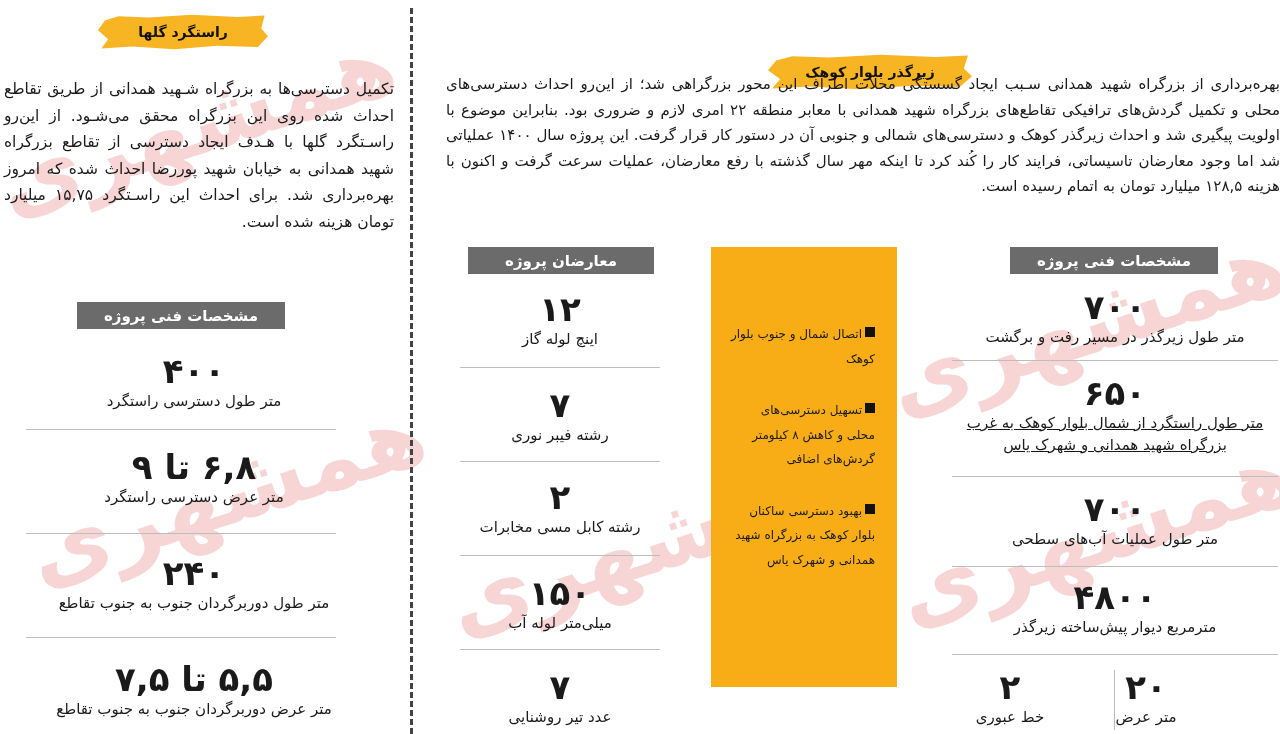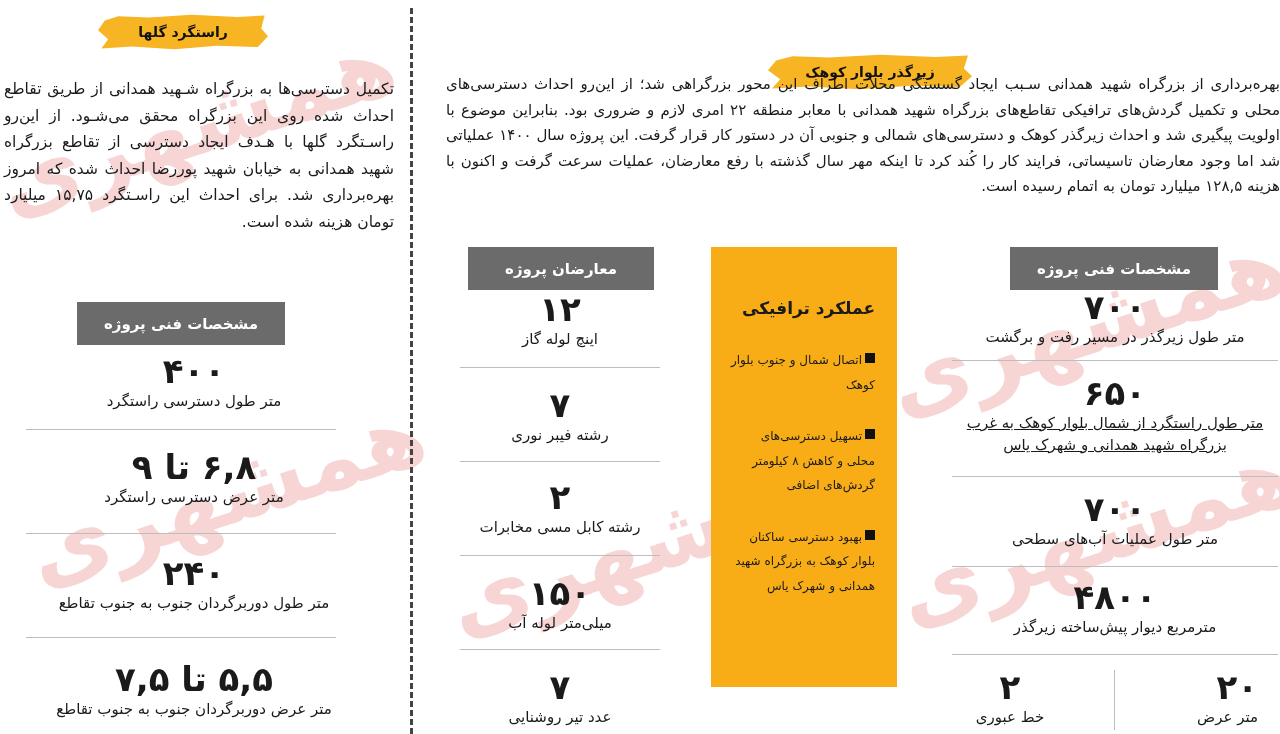--- a/index.html
+++ b/index.html
@@ -24,21 +24,21 @@
     position: absolute; left: 410px; top: 8px; width: 0; height: 726px;
     border-left: 3px dashed #444; z-index: 2;
   }
 
   .para {
     position: absolute; font-size: 15px; line-height: 25.5px; text-align: justify;
     text-align-last: right; color: #1a1a1a; z-index: 2;
   }
 
   .gray-header {
-    position: absolute; height: 43px; background: #6b6b6b; color: #fff;
+    position: absolute; height: 27px; background: #6b6b6b; color: #fff;
     font-weight: bold; font-size: 15px; display: flex; align-items: center; justify-content: center;
     z-index: 2;
   }
 
   .stat { position: absolute; text-align: center; z-index: 2; }
   .stat .num { font-family: "DejaVu Sans", sans-serif; font-weight: bold; font-size: 34px; line-height: 38px; color: #1a1a1a; }
   .stat .lbl { font-size: 15px; line-height: 22px; color: #1a1a1a; }
 
   .hr { position: absolute; height: 0; border-top: 1.5px solid #bdbdbd; z-index: 2; }
   .vr { position: absolute; width: 0; border-left: 1.5px solid #bdbdbd; z-index: 2; }
@@ -85,32 +85,31 @@
   <div class="lbl">متر طول عملیات آب‌های سطحی</div>
 </div>
 <div class="hr" style="left:952px; top:566px; width:326px;"></div>
 
 <div class="stat" style="left:950px; top:578px; width:330px;">
   <div class="num">۴۸۰۰</div>
   <div class="lbl">مترمربع دیوار پیش‌ساخته زیرگذر</div>
 </div>
 <div class="hr" style="left:952px; top:654px; width:326px;"></div>
 
-<div class="stat" style="left:1138px; top:668px; width:120px;text-align:right;">
+<div class="stat" style="left:1086px; top:668px; width:120px;">
   <div class="num">۲۰</div>
   <div class="lbl">متر عرض</div>
 </div>
 <div class="vr" style="left:1114px; top:670px; height:60px;"></div>
 <div class="stat" style="left:950px; top:668px; width:120px;">
   <div class="num">۲</div>
   <div class="lbl">خط عبوری</div>
 </div>
 
 <div class="yellow-box">
-  <div class="yb-title">عملکرد ترافیکی</div>
   <div class="yb-item">
     <span class="bullet"></span><span>اتصال شمال و جنوب بلوار کوهک</span>
   </div>
   <div class="yb-item">
     <span class="bullet"></span><span>تسهیل دسترسی‌های محلی و کاهش ۸ کیلومتر گردش‌های اضافی</span>
   </div>
   <div class="yb-item">
     <span class="bullet"></span><span>بهبود دسترسی ساکنان بلوار کوهک به بزرگراه شهید همدانی و شهرک یاس</span>
   </div>
 </div>

